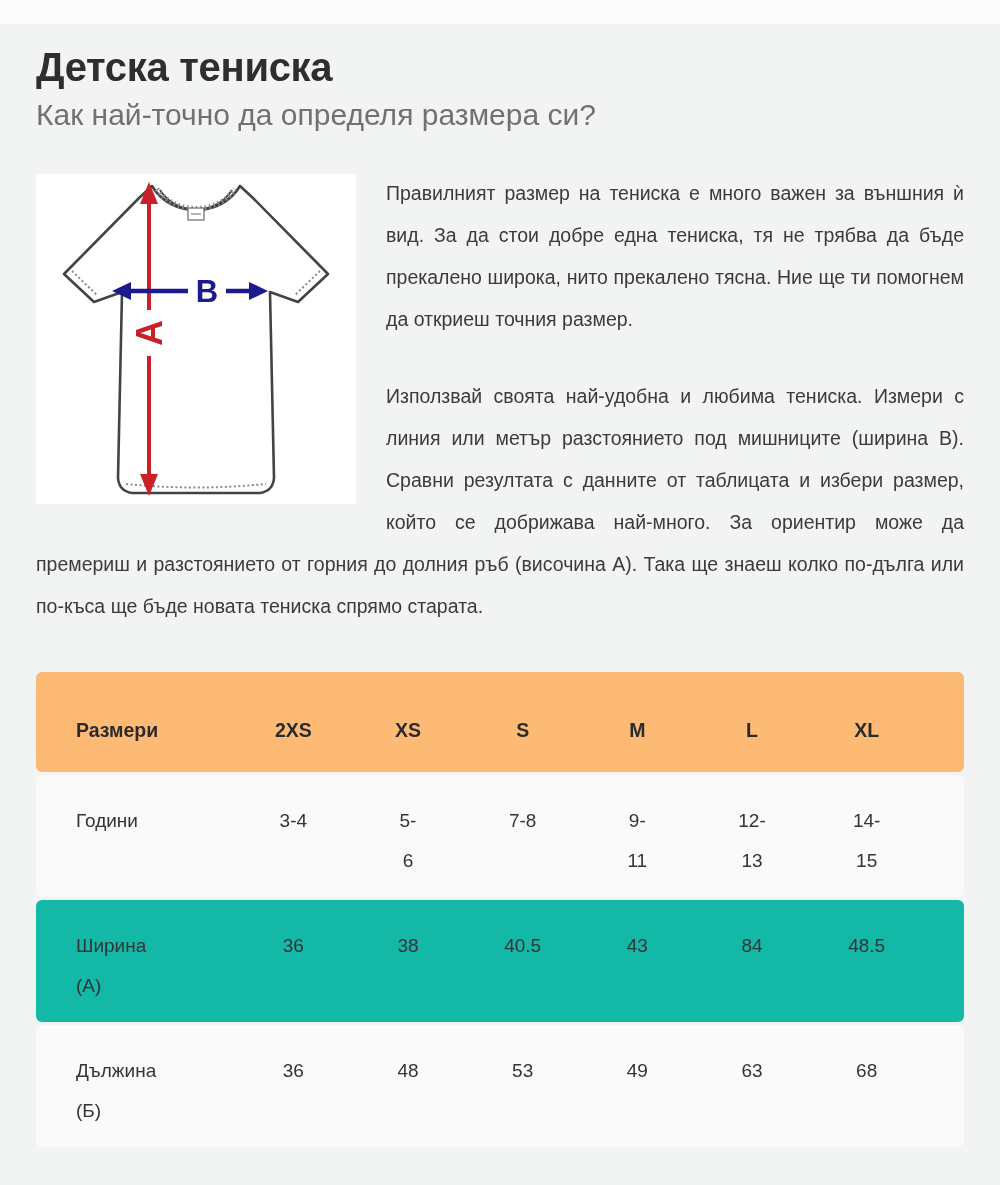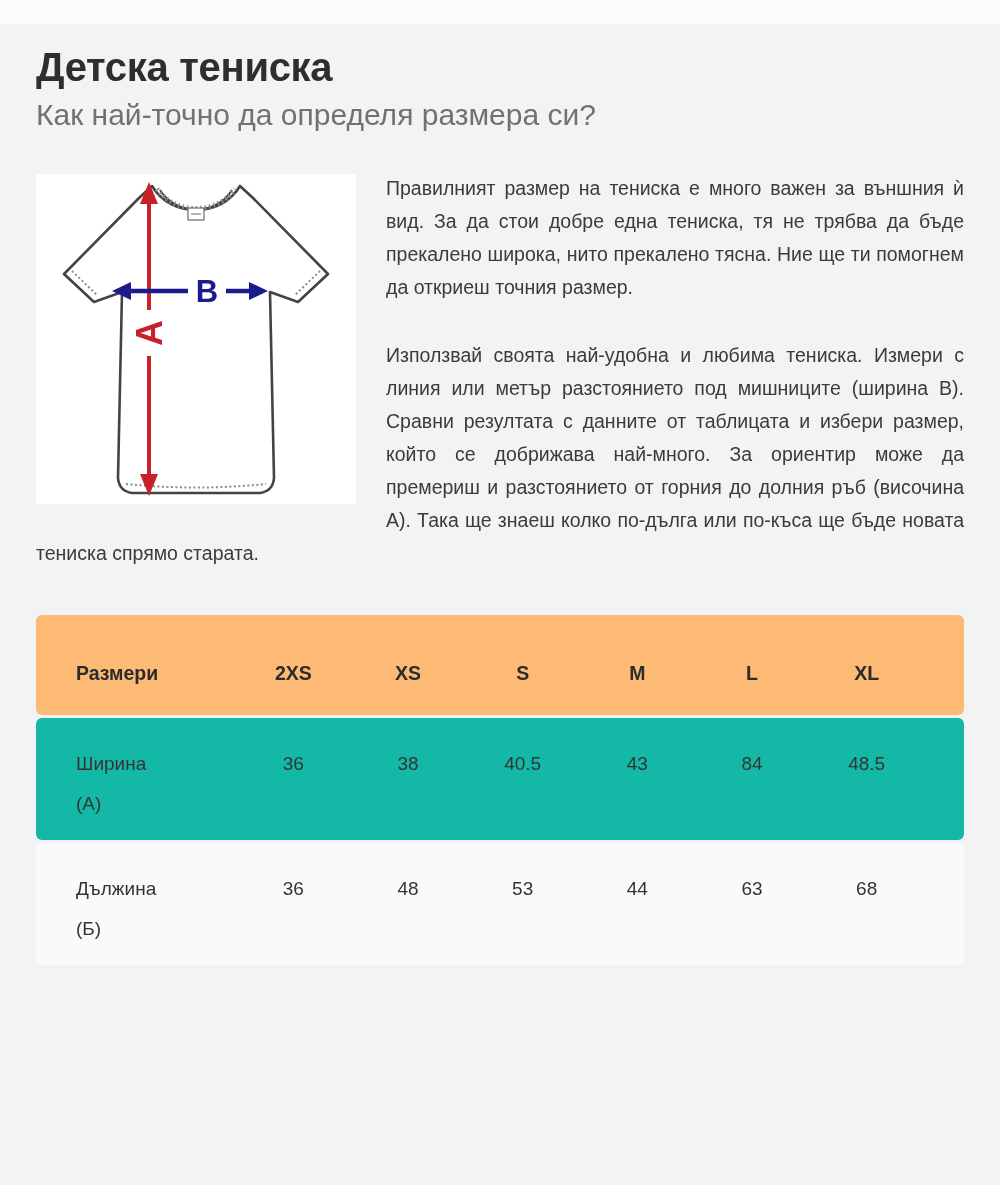--- a/index.html
+++ b/index.html
@@ -22,21 +22,21 @@
   }
 
   .intro { overflow: visible; }
   .intro::after { content: ""; display: block; clear: both; }
   .figure {
     float: left; width: 320px; height: 330px;
     background: #ffffff; margin: 2px 30px 8px 0;
   }
   .figure svg { display: block; width: 100%; height: 100%; }
   .intro p {
-    font-size: 19.5px; line-height: 33px; text-align: justify;
+    font-size: 19.5px; line-height: 42px; text-align: justify;
     color: #3b3b3d; margin: 0 0 35px;
   }
   .intro p.p2 { margin-bottom: 0; }
 
   .svg-label { font-family: "Liberation Sans", "DejaVu Sans", sans-serif; font-weight: bold; }
 
   .size-table { margin-top: 45px; }
   .trow {
     display: grid;
     grid-template-columns: 160px repeat(6, 1fr);
@@ -109,38 +109,51 @@
       <div class="trow thead">
         <div class="cell lbl">Размери</div>
         <div class="cell">2XS</div>
         <div class="cell">XS</div>
         <div class="cell">S</div>
         <div class="cell">M</div>
         <div class="cell">L</div>
         <div class="cell">XL</div>
       </div>
 
+      <div class="trow tdata">
+        <div class="cell lbl">Години</div>
+        <div class="cell">3-4</div>
+        <div class="cell">5-
+6</div>
+        <div class="cell">7-8</div>
+        <div class="cell">9-
+11</div>
+        <div class="cell">12-
+13</div>
+        <div class="cell">14-
+15</div>
+      </div>
 
       <div class="trow tdata alt">
         <div class="cell lbl">Ширина
 (А)</div>
         <div class="cell">36</div>
         <div class="cell">38</div>
         <div class="cell">40.5</div>
         <div class="cell">43</div>
         <div class="cell">84</div>
         <div class="cell">48.5</div>
       </div>
 
       <div class="trow tdata">
         <div class="cell lbl">Дължина
 (Б)</div>
         <div class="cell">36</div>
         <div class="cell">48</div>
         <div class="cell">53</div>
-        <div class="cell">44</div>
+        <div class="cell">49</div>
         <div class="cell">63</div>
         <div class="cell">68</div>
       </div>
     </div>
 
   </div>
 </div>
 
 </body></html>

